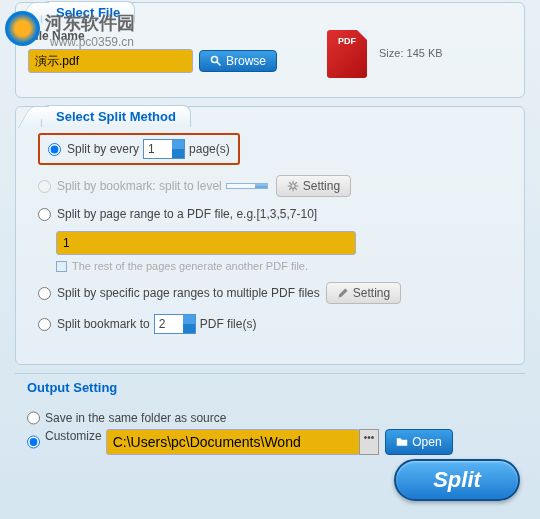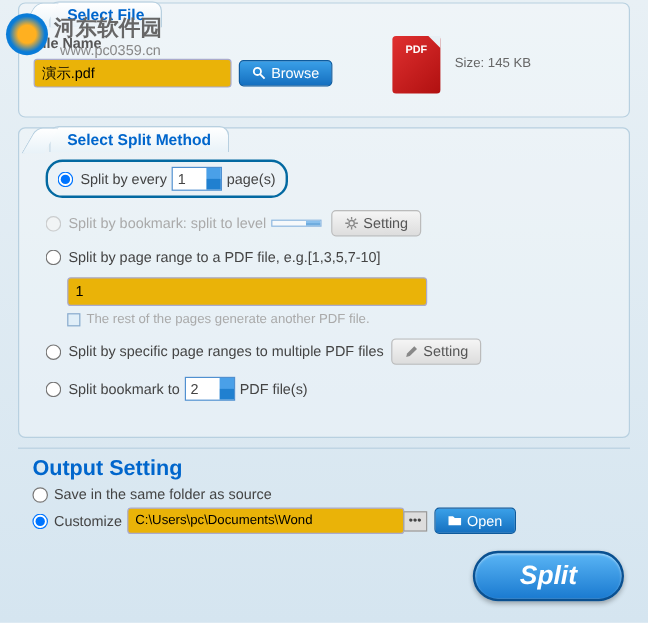--- a/index.html
+++ b/index.html
@@ -18,31 +18,31 @@
 .fname{width:165px}
 .btn{background:linear-gradient(to bottom,#3aa0e8,#1570c0);color:#fff;border:1px solid #0d5a9d;border-radius:4px;padding:3px 10px;font-size:12px;cursor:pointer;display:inline-flex;align-items:center;gap:4px}
 .btn-grey{background:linear-gradient(to bottom,#f5f5f5,#ddd);color:#555;border:1px solid #bbb}
 .pdf-icon{width:40px;height:48px;background:linear-gradient(135deg,#e03030,#b01010);border-radius:3px;position:relative;margin:0 12px}
 .pdf-icon::before{content:"PDF";position:absolute;top:6px;left:0;right:0;text-align:center;color:#fff;font-size:9px;font-weight:bold}
 .pdf-icon::after{content:"";position:absolute;top:0;right:0;border-style:solid;border-width:0 10px 10px 0;border-color:transparent #e8f0f5 transparent transparent}
 .meta{font-size:11px;color:#666;line-height:1.6}
 .radio-row{display:flex;align-items:center;margin:10px 0;font-size:12px;color:#444;padding-left:10px}
 .radio-row.disabled{color:#aaa}
 .radio-row input[type=radio]{margin-right:6px}
-.highlight{border:2px solid #0369a1;border-radius:14px;padding:4px 8px;display:inline-flex;align-items:center}
+.highlight{border:2px solid #c2410c;border-radius:3px;padding:4px 8px;display:inline-flex;align-items:center}
 .spinner{width:42px;background:#fff;border:1px solid #5090d0;position:relative;padding:2px 14px 2px 4px;font-size:12px;margin:0 4px}
 .spinner::after{content:"";position:absolute;right:0;top:0;bottom:0;width:12px;background:linear-gradient(to bottom,#4aa0e8 48%,#2080d0 52%)}
 .sub{margin-left:28px;font-size:11px;color:#aaa;display:flex;align-items:center}
 .checkbox{width:11px;height:11px;border:1px solid #8ac;background:#e0eef8;margin-right:5px}
 .range-input{width:300px;margin-left:28px}
 .output-sec{margin:4px 15px;padding:6px 12px;border-top:1px solid #b8d0e0}
-.output-title{font-size:18px;font-weight:bold;color:#0066cc;margin-bottom:4px}
-.out-row{display:flex;align-items:center;font-size:12px;color:#444;margin:4px 0}
+.output-title{font-size:13px;font-weight:bold;color:#0066cc;margin-bottom:16px}
+.out-row{display:flex;font-size:12px;color:#444;margin:4px 0}
 .out-row input[type=radio]{margin-right:5px}
-.path-input{width:231px;font-size:11px}
+.path-input{width:254px;font-size:14px}
 .split-btn{position:absolute;right:20px;bottom:18px;width:126px;height:42px;background:linear-gradient(to bottom,#5ab5f5,#1a7ad0);border:2px solid #0a5090;border-radius:24px;color:#fff;font-size:22px;font-style:italic;font-weight:bold;display:flex;align-items:center;justify-content:center;box-shadow:0 2px 4px rgba(0,0,0,0.3),inset 0 1px 2px rgba(255,255,255,0.5)}
 .arrow{position:absolute;z-index:50;pointer-events:none}
 .ellipsis{padding:2px 4px;background:#ddd;border:1px solid #999;font-size:10px;margin-left:-1px}
 svg{width:12px;height:12px;fill:currentColor}
 </style>
 </head>
 <body>
 
 <div class="watermark">
   <div class="wm-logo"></div>

